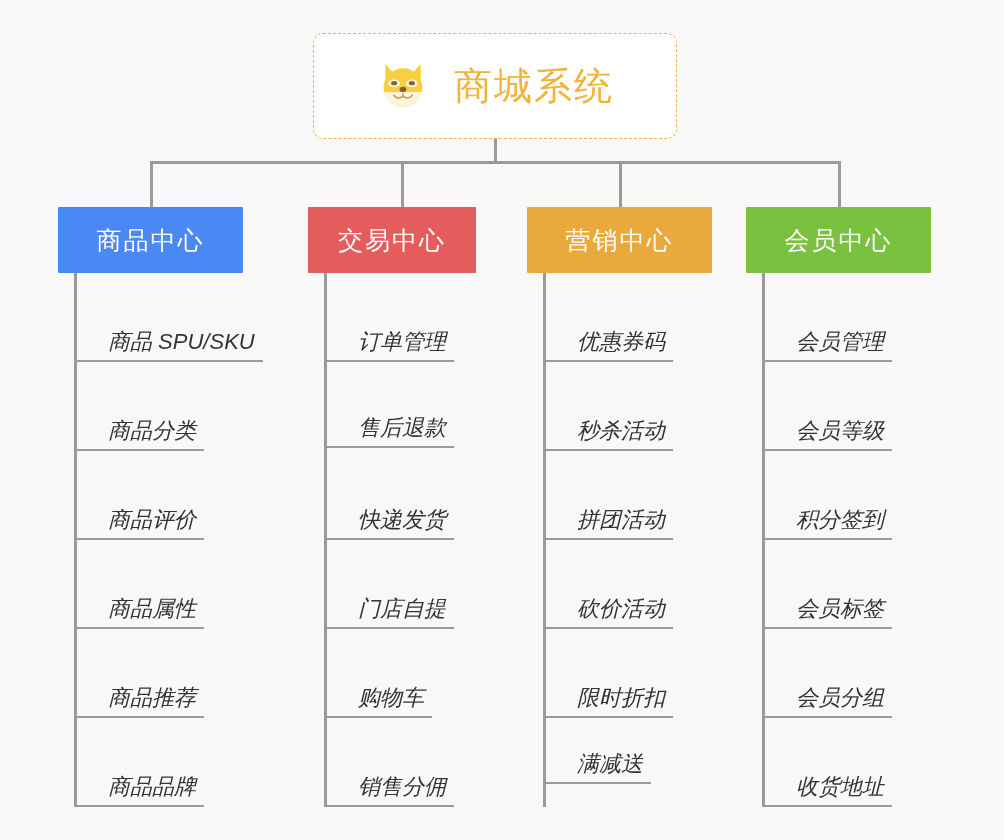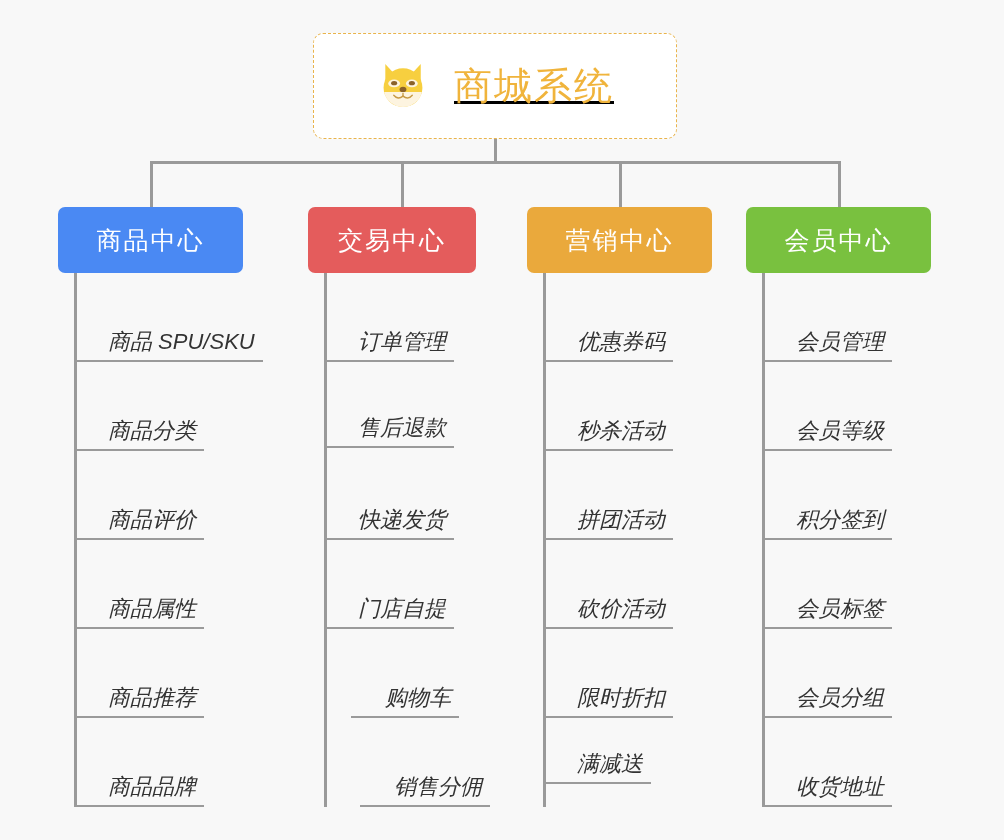--- a/index.html
+++ b/index.html
@@ -29,21 +29,20 @@
     width: 364px;
     height: 106px;
     box-sizing: border-box;
     background: #ffffff;
     border: 1px dashed #e9b44c;
     border-radius: 10px;
     display: flex;
     align-items: center;
     justify-content: center;
     gap: 24px;
-    text-decoration: underline;
   }
   .root-icon {
     width: 54px;
     height: 54px;
     flex: 0 0 auto;
     display: block;
   }
   .root-title {
     font-size: 38px;
     color: #f0b43c;
@@ -57,21 +56,21 @@
     position: absolute;
     background: #9a9a9a;
   }
   .v-line { width: 3px; }
   .h-line { height: 3px; }
 
   
   .cat-chip {
     position: absolute;
     height: 66px;
-    border-radius: 7px;
+    border-radius: 1px;
     display: flex;
     align-items: center;
     justify-content: center;
     color: #ffffff;
     font-size: 25px;
     letter-spacing: 2px;
     white-space: nowrap;
     box-sizing: border-box;
   }
 
@@ -180,24 +179,24 @@
       </div>
     <div class="leaf-item" style="top:86px;">
         <span class="leaf-label">售后退款</span>
       </div>
     <div class="leaf-item" style="top:178px;">
         <span class="leaf-label">快递发货</span>
       </div>
     <div class="leaf-item" style="top:267px;">
         <span class="leaf-label">门店自提</span>
       </div>
-    <div class="leaf-item" style="top:356px;padding-left:27px;">
+    <div class="leaf-item" style="top:356px;">
         <span class="leaf-label">购物车</span>
       </div>
-    <div class="leaf-item" style="top:445px;padding-left:36px;">
+    <div class="leaf-item" style="top:445px;">
         <span class="leaf-label">销售分佣</span>
       </div>
   </div>
 
   <div class="leaf-col" style="left:543px;">
     <div class="spine" style="height:534px;"></div>
     <div class="leaf-item" style="top:0px;">
         <span class="leaf-label">优惠券码</span>
       </div>
     <div class="leaf-item" style="top:89px;">

